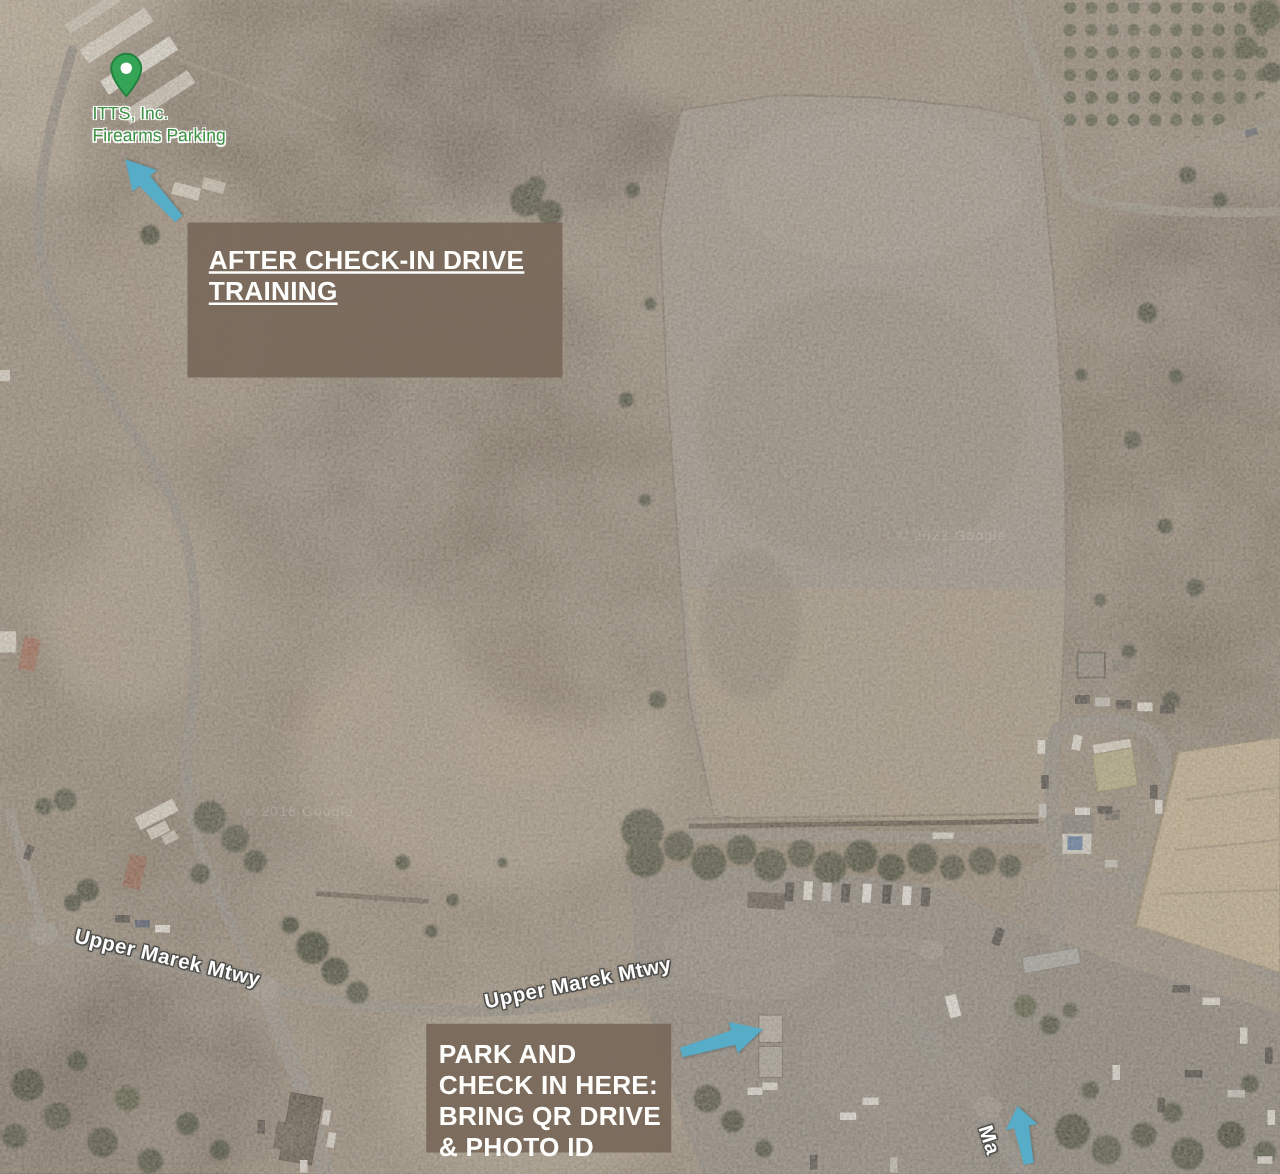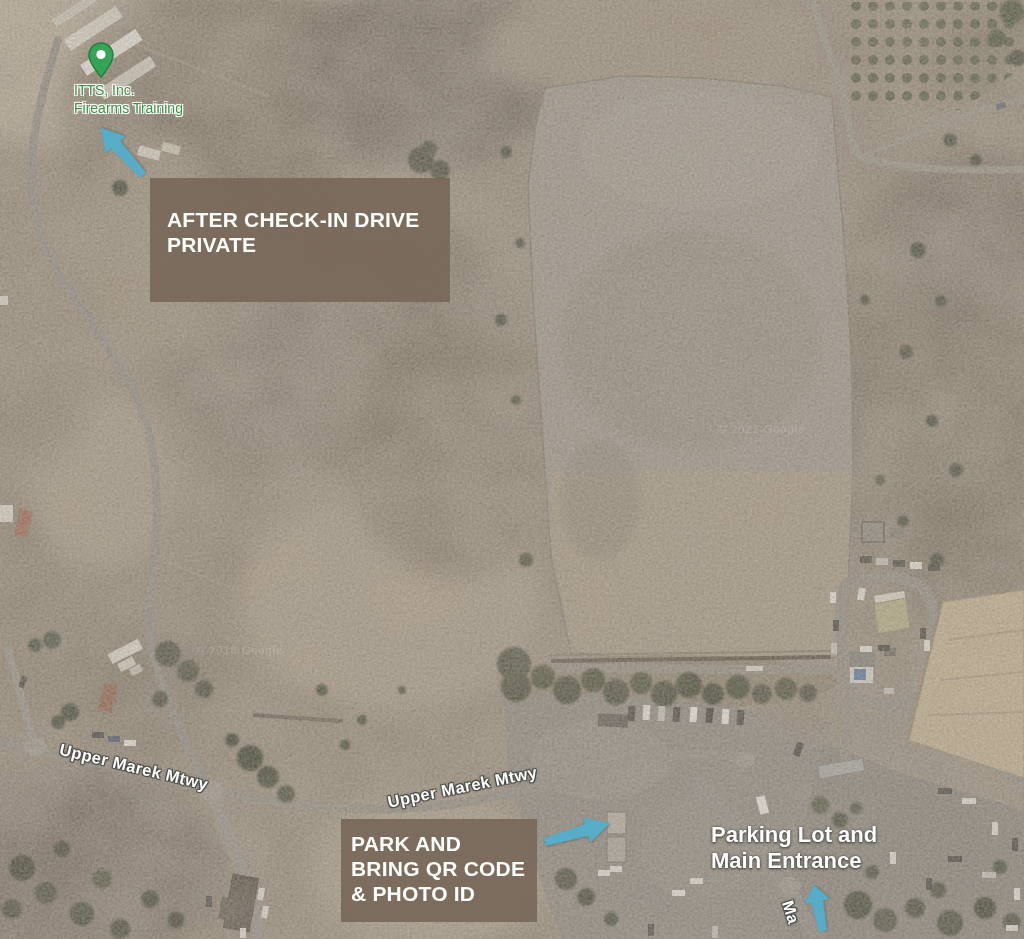--- a/index.html
+++ b/index.html
@@ -5,21 +5,21 @@
   html,body{margin:0;padding:0;background:#222;}
   #screen{position:relative;width:1024px;height:939px;overflow:hidden;
           font-family:"Liberation Sans", sans-serif;background:#8c7e6f;}
   #screen svg.map{position:absolute;left:0;top:0;}
   .abs{position:absolute;}
   
   .callout{background:rgba(120,104,90,.93);color:#fdfdfb;font-weight:700;
            letter-spacing:.2px;box-sizing:border-box;}
   .callout .ln{white-space:nowrap;}
   #callout-eagles{left:150px;top:178px;width:300px;height:124px;
-                  padding:29px 6px 0 17px;font-size:21px;line-height:25px;}
+                  padding:18px 6px 0 17px;font-size:21px;line-height:25px;text-decoration:underline;}
   #callout-park{left:341px;top:819px;width:196px;height:103px;
                 padding:12px 4px 0 10px;font-size:21px;line-height:25px;}
   
   #parking-label{left:711px;top:822px;color:#fff;font-weight:700;font-size:22px;
                  line-height:26px;text-shadow:0 1px 3px rgba(40,40,40,.85),0 0 2px rgba(60,60,60,.7);}
   
   .road-label{color:#fff;font-weight:700;font-size:16.5px;letter-spacing:.4px;white-space:nowrap;
     text-shadow:-1px -1px 0 #4c4c49,1px -1px 0 #4c4c49,-1px 1px 0 #4c4c49,1px 1px 0 #4c4c49,0 0 3px rgba(50,50,48,.9);
     transform-origin:0 0;}
   #road-label-west{left:62px;top:740px;transform:rotate(13.5deg);}
@@ -327,47 +327,44 @@
   <div class="abs road-label" id="road-label-south">Ma</div>
 
   <div class="abs" id="pin">
     <svg width="26" height="36" viewBox="0 0 26 36">
       <path d="M13 1 C6.4 1 1 6.4 1 13 c0 8.5 12 22 12 22 s12-13.5 12-22 C25 6.4 19.6 1 13 1 Z" fill="#35a456" stroke="#20803c" stroke-width="1.5"></path>
       <circle cx="13" cy="12.5" r="4.6" fill="#fff"></circle>
     </svg>
   </div>
   <div class="abs" id="place-label">
     <div class="ln">ITTS, Inc.</div>
-    <div class="ln">Firearms Training</div>
+    <div class="ln">Firearms Parking</div>
   </div>
 
   <div class="abs arrow" id="arrow-range">
     <svg viewBox="0 0 66 26" preserveAspectRatio="none">
         <polygon points="0,9 42,7 42,0 66,13 42,26 42,19 0,17" fill="#57acc8"></polygon>
       </svg>
   </div>
   <div class="abs arrow" id="arrow-checkin">
     <svg viewBox="0 0 66 26" preserveAspectRatio="none">
         <polygon points="0,9 42,7 42,0 66,13 42,26 42,19 0,17" fill="#57acc8"></polygon>
       </svg>
   </div>
   <div class="abs arrow" id="arrow-entrance">
     <svg viewBox="0 0 66 26" preserveAspectRatio="none">
         <polygon points="0,9 42,7 42,0 66,13 42,26 42,19 0,17" fill="#57acc8"></polygon>
       </svg>
   </div>
 
   <div class="abs callout" id="callout-eagles">
     <div class="ln">AFTER CHECK-IN DRIVE</div>
-    <div class="ln">PRIVATE</div>
+    <div class="ln">TRAINING</div>
   </div>
   <div class="abs callout" id="callout-park">
     <div class="ln">PARK AND</div>
-    <div class="ln">BRING QR CODE</div>
+    <div class="ln">CHECK IN HERE:</div>
+    <div class="ln">BRING QR DRIVE</div>
     <div class="ln">&amp; PHOTO ID</div>
   </div>
 
-  <div class="abs" id="parking-label">
-    <div class="ln">Parking Lot and</div>
-    <div class="ln">Main Entrance</div>
-  </div>
 
 </div>
 
 </body></html>

